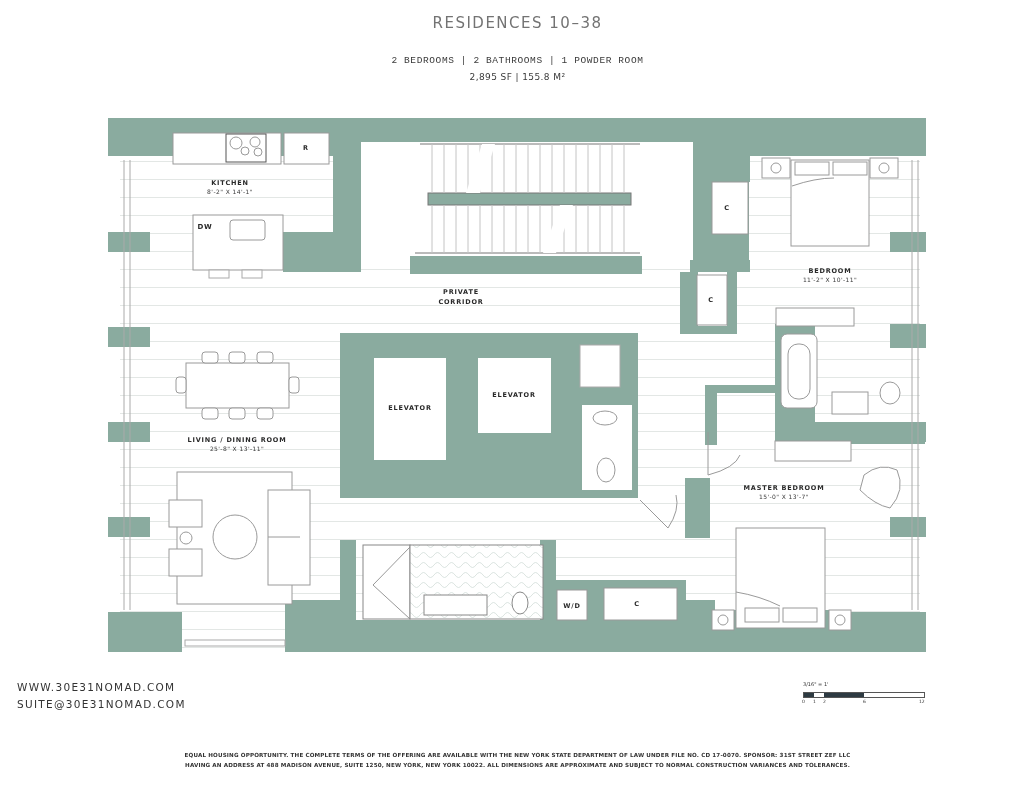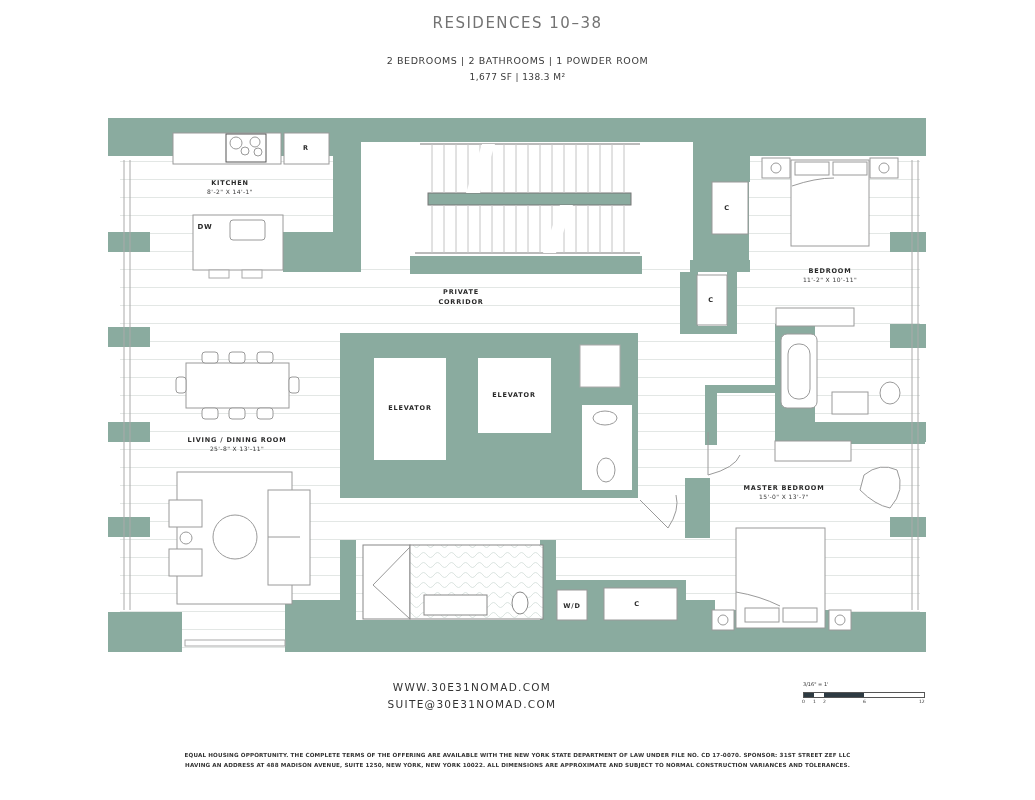--- a/index.html
+++ b/index.html
@@ -1,39 +1,39 @@
 <!DOCTYPE html>
 <html><head>
 <meta charset="utf-8">
 <style>
   html, body { margin:0; padding:0; background:#ffffff; }
   body { width:1035px; height:800px; position:relative; overflow:hidden; font-family:"DejaVu Sans", sans-serif; color:#2b2b2b; }
   .header { position:absolute; left:0; width:1035px; text-align:center; }
   .title { top:14px; font-size:15px; letter-spacing:1.5px; color:#737373; }
-  .sub1 { top:55px; font-size:9.5px; letter-spacing:0.6px; color:#3a3a3a; }
+  .sub1 { top:55px; font-size:9.5px; letter-spacing:0.6px; color:#3a3a3a;font-family:Liberation Mono, monospace; }
   .sub2 { top:72px; font-size:9px; letter-spacing:0.4px; color:#3a3a3a; }
   .plan { position:absolute; left:0; top:0; }
-  .web { position:absolute; left:11px; width:922px; text-align:center; font-size:10.5px; letter-spacing:1.3px; color:#333; }
+  .web { position:absolute; left:17px; width:922px; font-size:10.5px; letter-spacing:1.3px; color:#333; }
   .web1 { top:681px; } .web2 { top:698px; }
   .scale { position:absolute; left:803px; top:681px; width:122px; }
   .scale-label { font-size:5px; color:#333; position:absolute; top:0; left:0; }
   .scale-bar { position:absolute; top:11px; left:0; width:120px; height:4px; border:1px solid #555; display:flex; }
   .seg { height:4px; }
   .ticks { position:absolute; top:18px; left:0; width:122px; font-size:4.5px; color:#333; }
   .ticks span { position:absolute; }
   .disclaimer { position:absolute; left:0; top:750px; width:1035px; text-align:center; font-size:5.6px; letter-spacing:0.15px; color:#333; line-height:10px; font-weight:bold; }
   .lbl { font-family:"DejaVu Sans", sans-serif; font-weight:bold; fill:#2a2a2a; letter-spacing:0.8px; }
   .dim { font-family:"DejaVu Sans", sans-serif; fill:#3a3a3a; letter-spacing:0.4px; }
 </style>
 </head>
 <body>
 
 <div class="header title">RESIDENCES 10–38</div>
 <div class="header sub1">2 BEDROOMS | 2 BATHROOMS | 1 POWDER ROOM</div>
-<div class="header sub2">1,677 SF | 138.3 M²</div>
+<div class="header sub2">2,895 SF | 155.8 M²</div>
 
 <svg class="plan" width="1035" height="800" viewBox="0 0 1035 800" xmlns="http://www.w3.org/2000/svg">
   <defs>
     <pattern id="floor" width="10" height="18" patternUnits="userSpaceOnUse">
       <rect width="10" height="18" fill="#ffffff"></rect>
       <line x1="0" y1="17.5" x2="10" y2="17.5" stroke="#e3e7e5" stroke-width="1"></line>
     </pattern>
     <pattern id="tile" width="14" height="10" patternUnits="userSpaceOnUse">
       <rect width="14" height="10" fill="#ffffff"></rect>
       <path d="M0 5 Q3.5 0 7 5 Q10.5 10 14 5" fill="none" stroke="#d2ddd8" stroke-width="0.8"></path>

